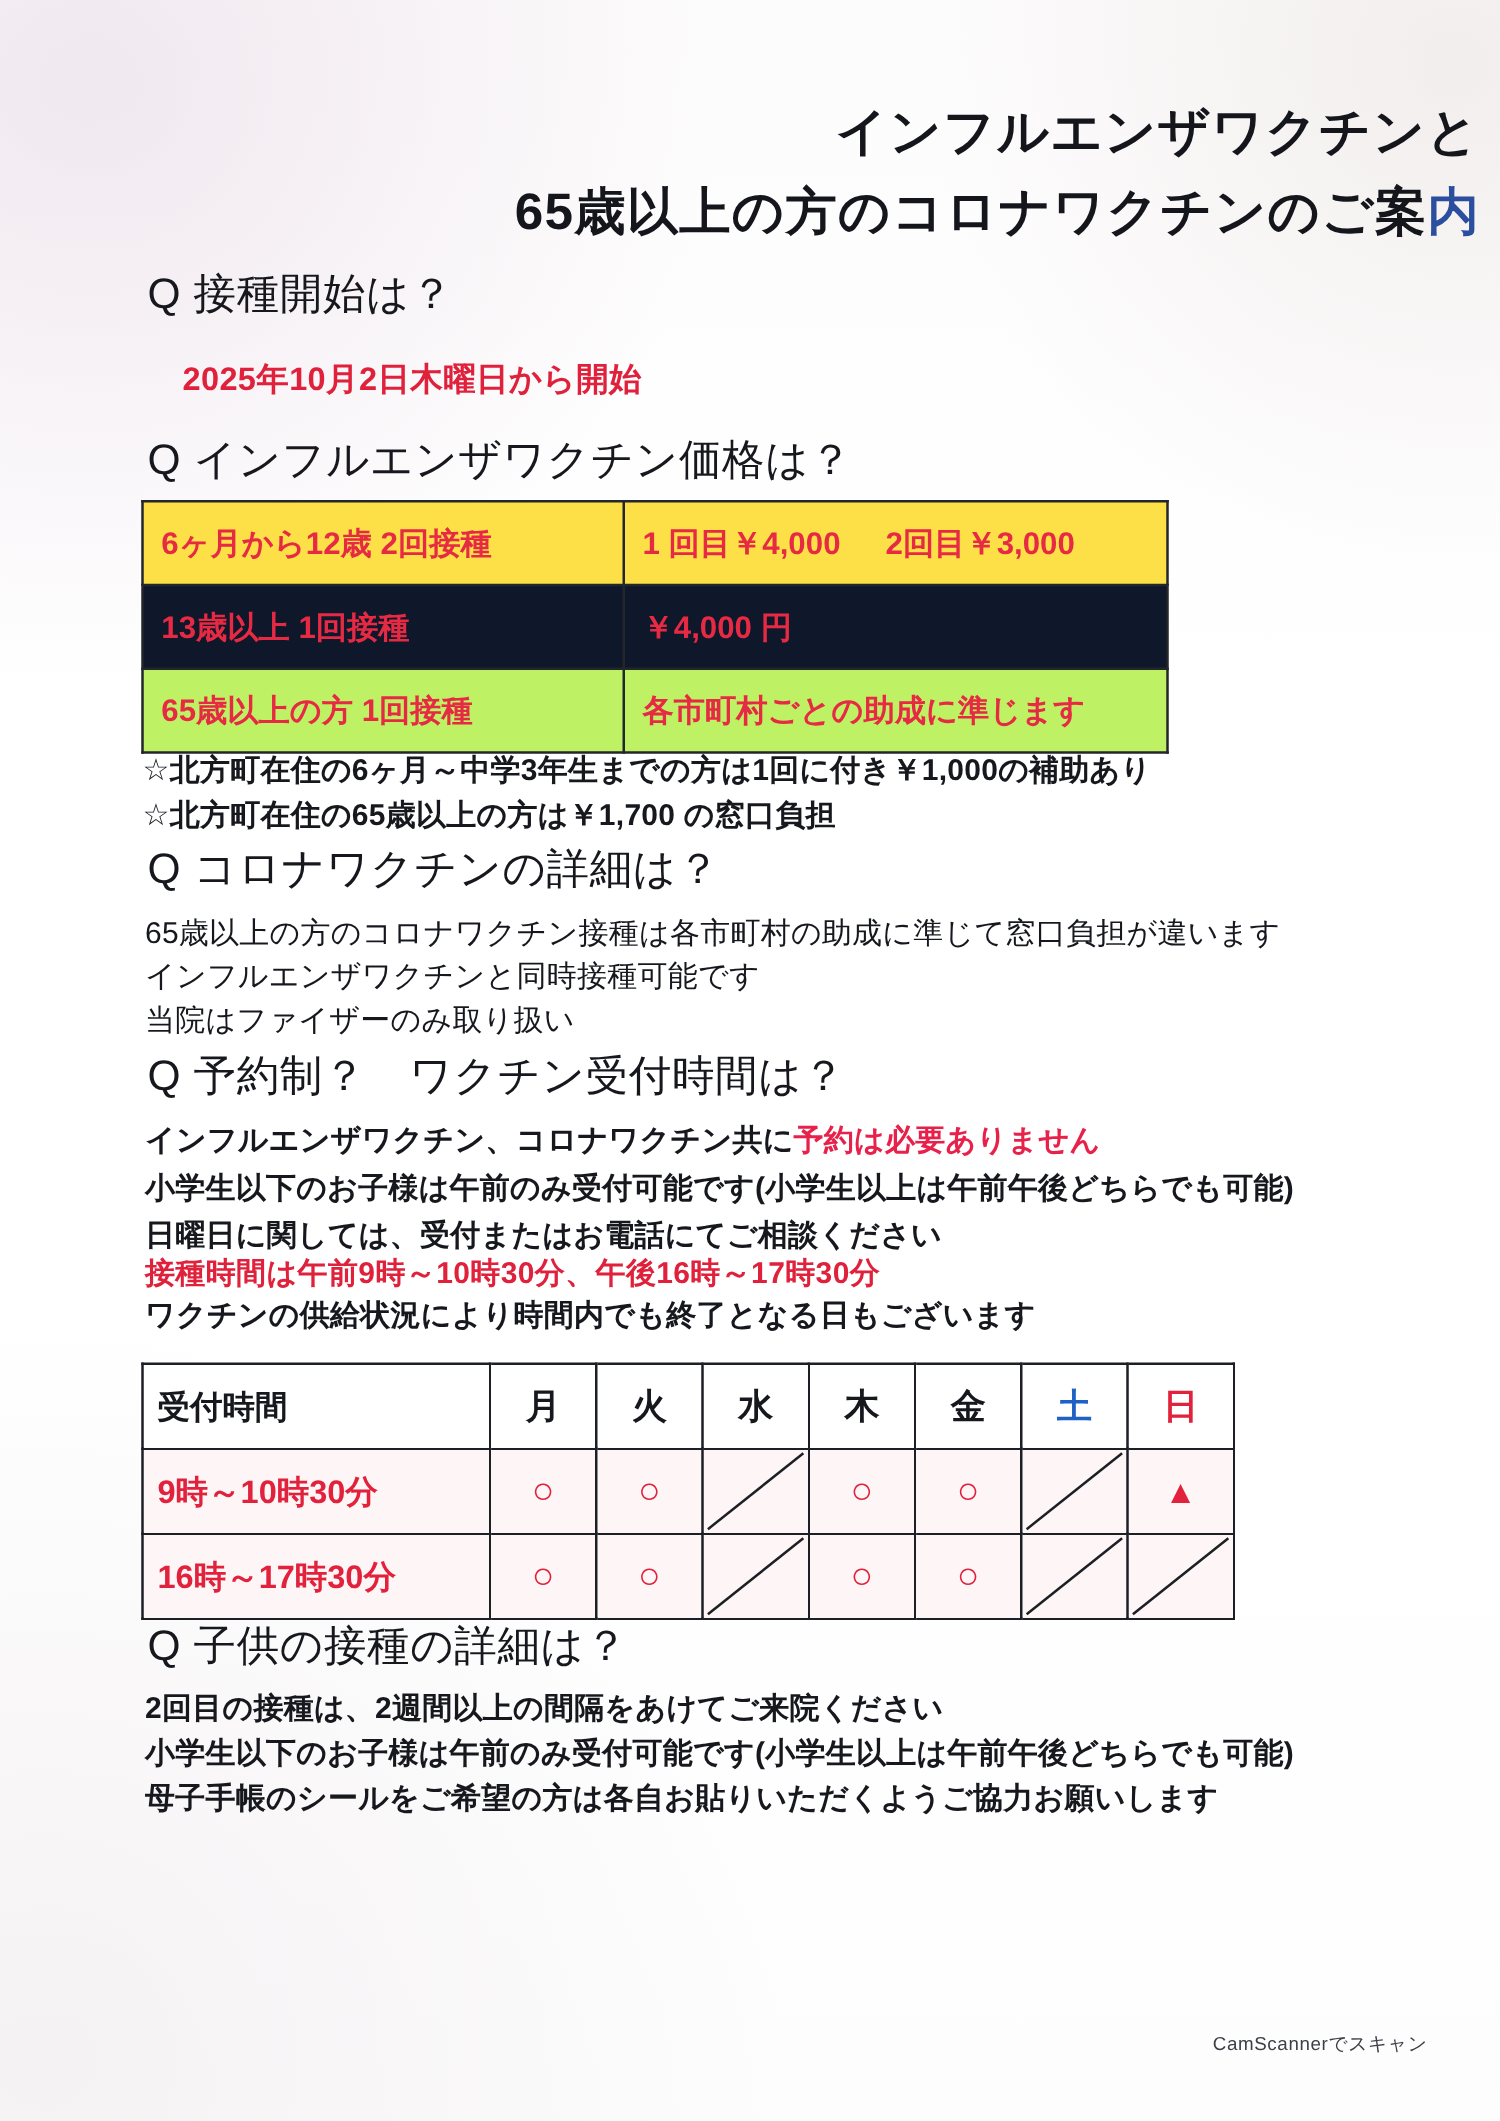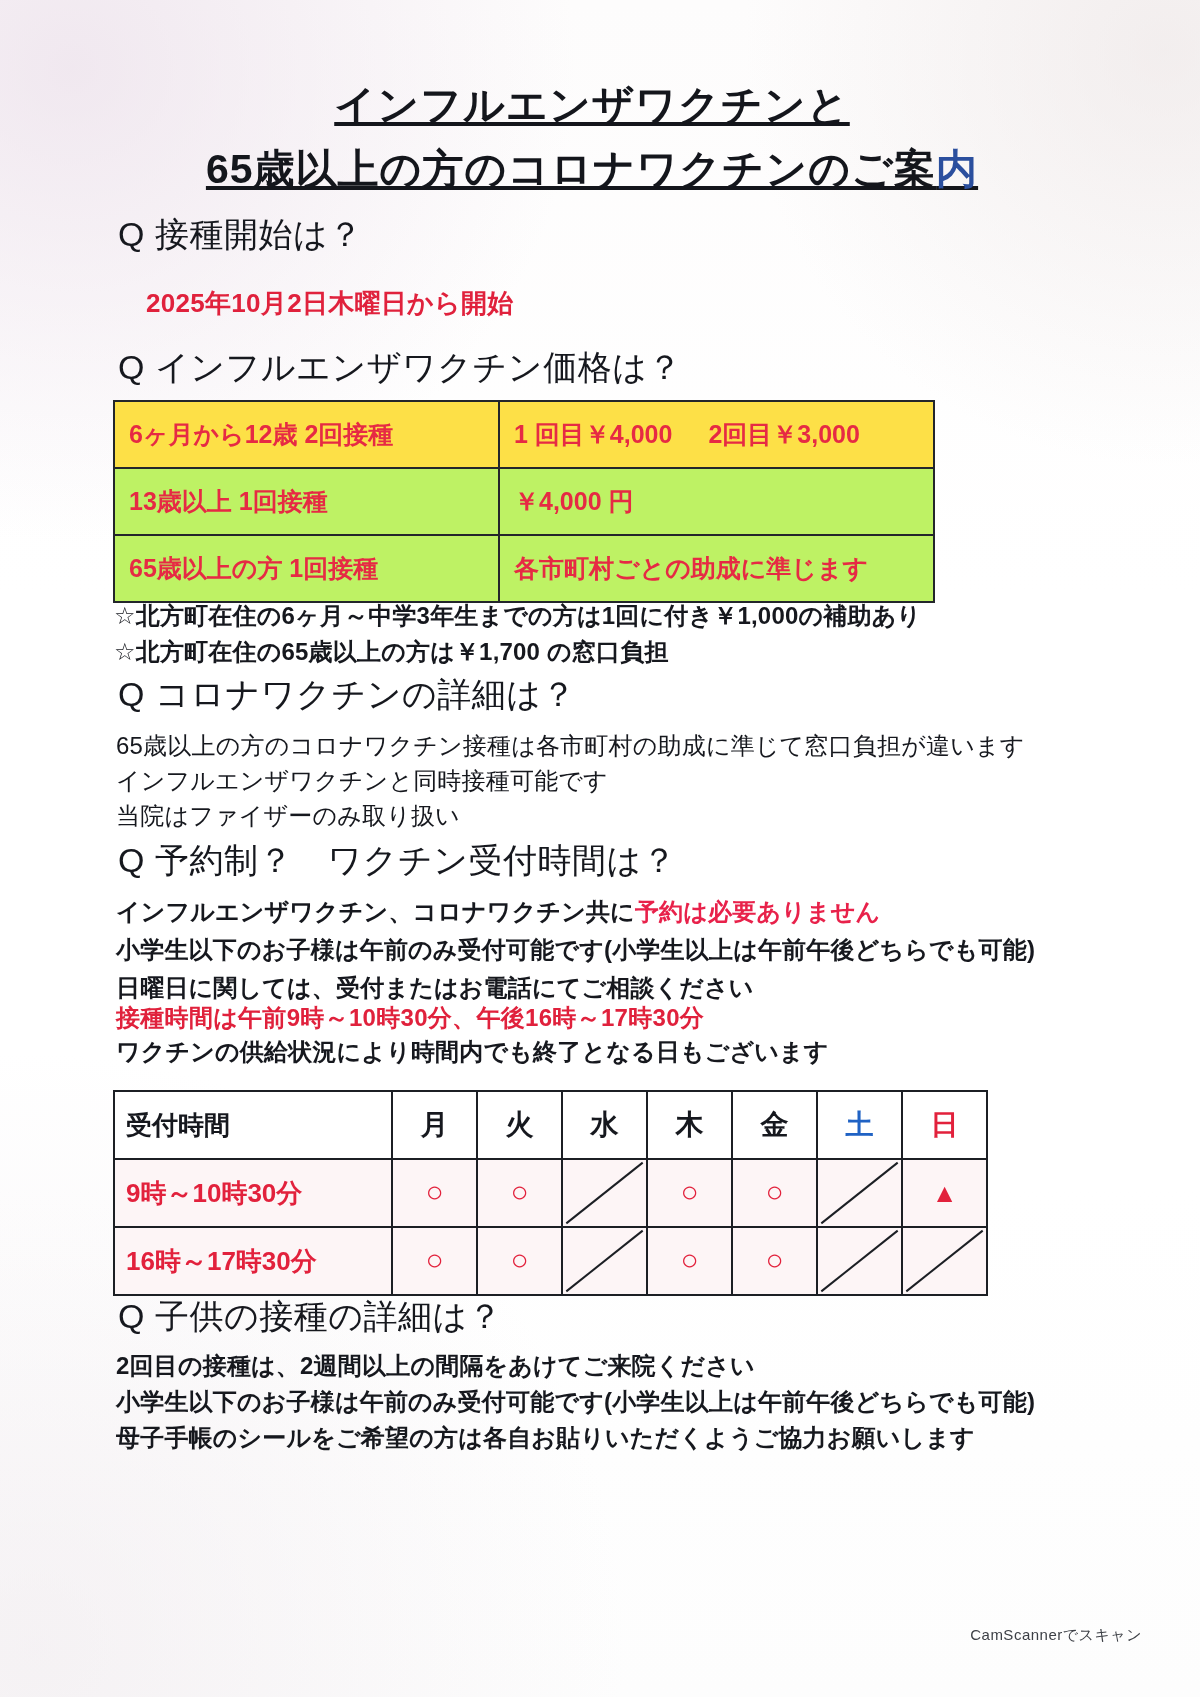--- a/index.html
+++ b/index.html
@@ -17,25 +17,24 @@
       radial-gradient(ellipse 60% 40% at 6% 4%, rgba(236,225,235,0.75) 0%, rgba(255,255,255,0) 70%),
       radial-gradient(ellipse 50% 35% at 97% 3%, rgba(235,228,228,0.6) 0%, rgba(255,255,255,0) 70%),
       radial-gradient(ellipse 70% 50% at 3% 97%, rgba(238,232,236,0.55) 0%, rgba(255,255,255,0) 70%),
       linear-gradient(180deg,#fdfcfc 0%,#ffffff 35%,#ffffff 70%,#fdfdfd 100%);
     pointer-events:none;
   }
   .sheet{position:absolute;inset:0;}
 
   .title{
     position:absolute;left:0;right:16px;
-    text-align:center;
+    text-align:right;
     color:#14161c;
     font-weight:700;
     letter-spacing:1px;
-    text-decoration:underline;
   }
   .title1{top:78px;font-size:41px;}
   .title2{top:142px;font-size:41px;}
   .title2 .blue-end{color:#2b4f9e;}
 
   .q{
     position:absolute;
     color:#16181e;
     font-size:34px;
     font-weight:500;
@@ -74,21 +73,21 @@
     border:2px solid #23262b;
     color:#e62a44;
     font-size:25px;
     font-weight:700;
     padding:16px 14px;
     vertical-align:middle;
     white-space:nowrap;
   }
   .price-table td.c1{width:355px;}
   .price-table tr.r1 td{background:#fde047;}
-  .price-table tr.r2 td{background:#bef264;}
+  .price-table tr.r2 td{background:#0f172a;}
   .price-table tr.r3 td{background:#bef264;}
   .price-table .gap{display:inline-block;width:36px;}
 
   
   .sched{
     position:absolute;
     left:113px;top:1090px;
     width:875px;
     border-collapse:collapse;
     table-layout:fixed;

